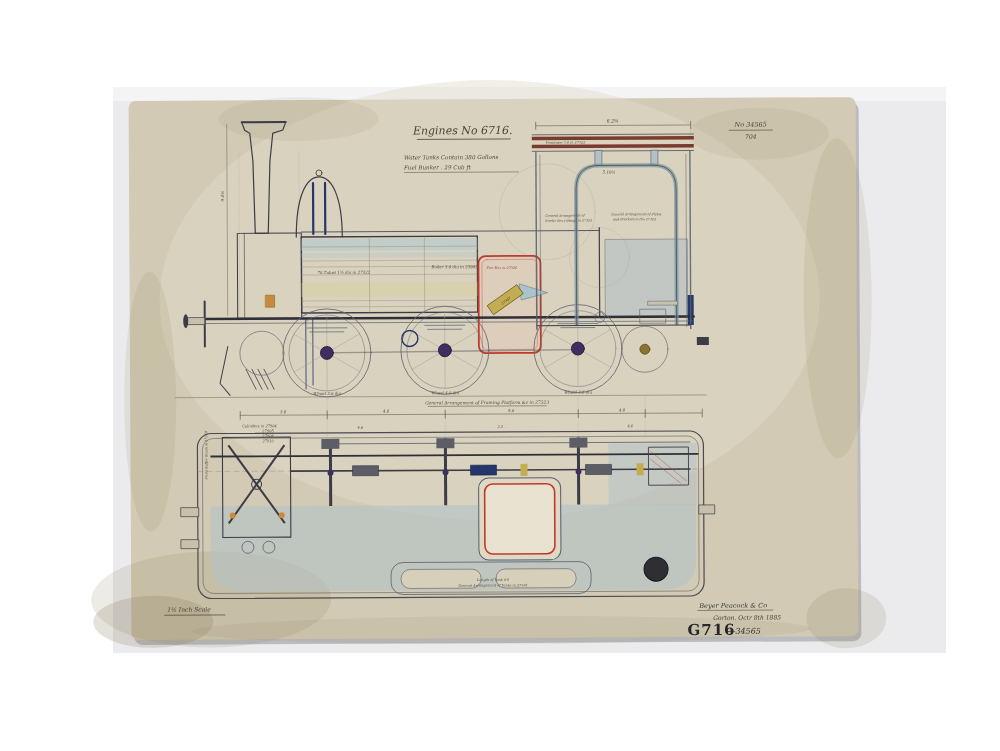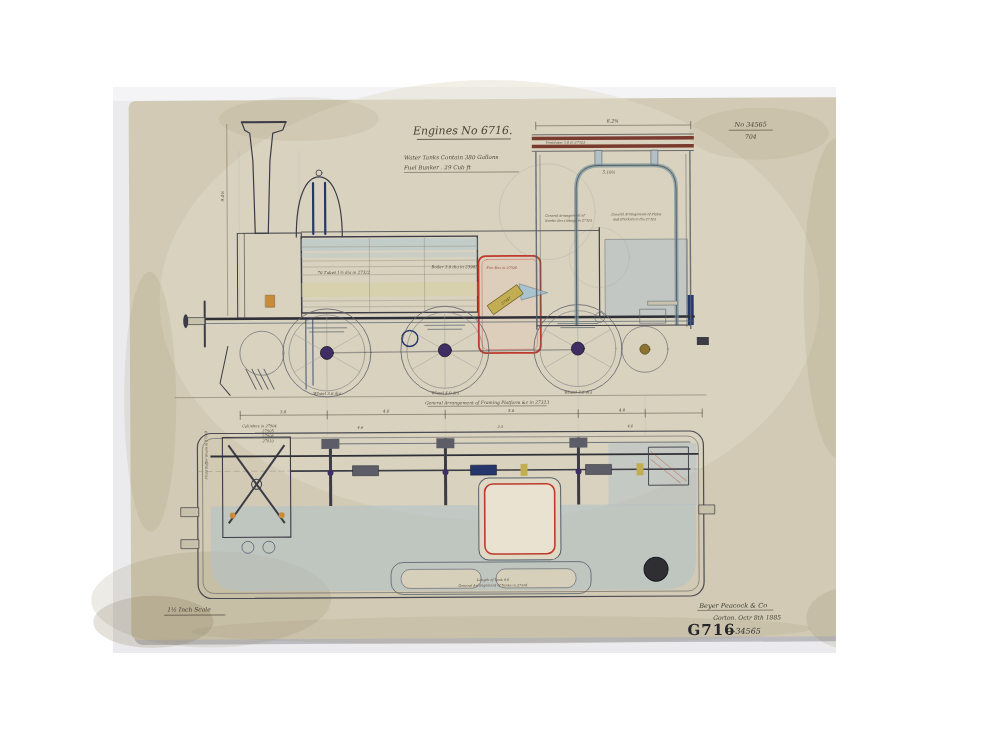--- a/index.html
+++ b/index.html
@@ -1,16 +1,16 @@
 <!DOCTYPE html>
 <html><head>
 <meta charset="utf-8">
 <style>
   html,body{margin:0;padding:0;background:#ffffff;}
-  .stage{position:relative;width:836px;height:751px;background:#ffffff;overflow:hidden;
+  .stage{position:relative;width:1000px;height:751px;background:#ffffff;overflow:hidden;
          font-family:"DejaVu Serif", serif;text-decoration:underline;}
   svg text{font-family:"DejaVu Serif", serif;}
   .script{font-style:italic;}
 </style>
 </head>
 <body>
 
 <div class="stage">
 <svg width="1000" height="751" viewBox="0 0 1000 751">
 

